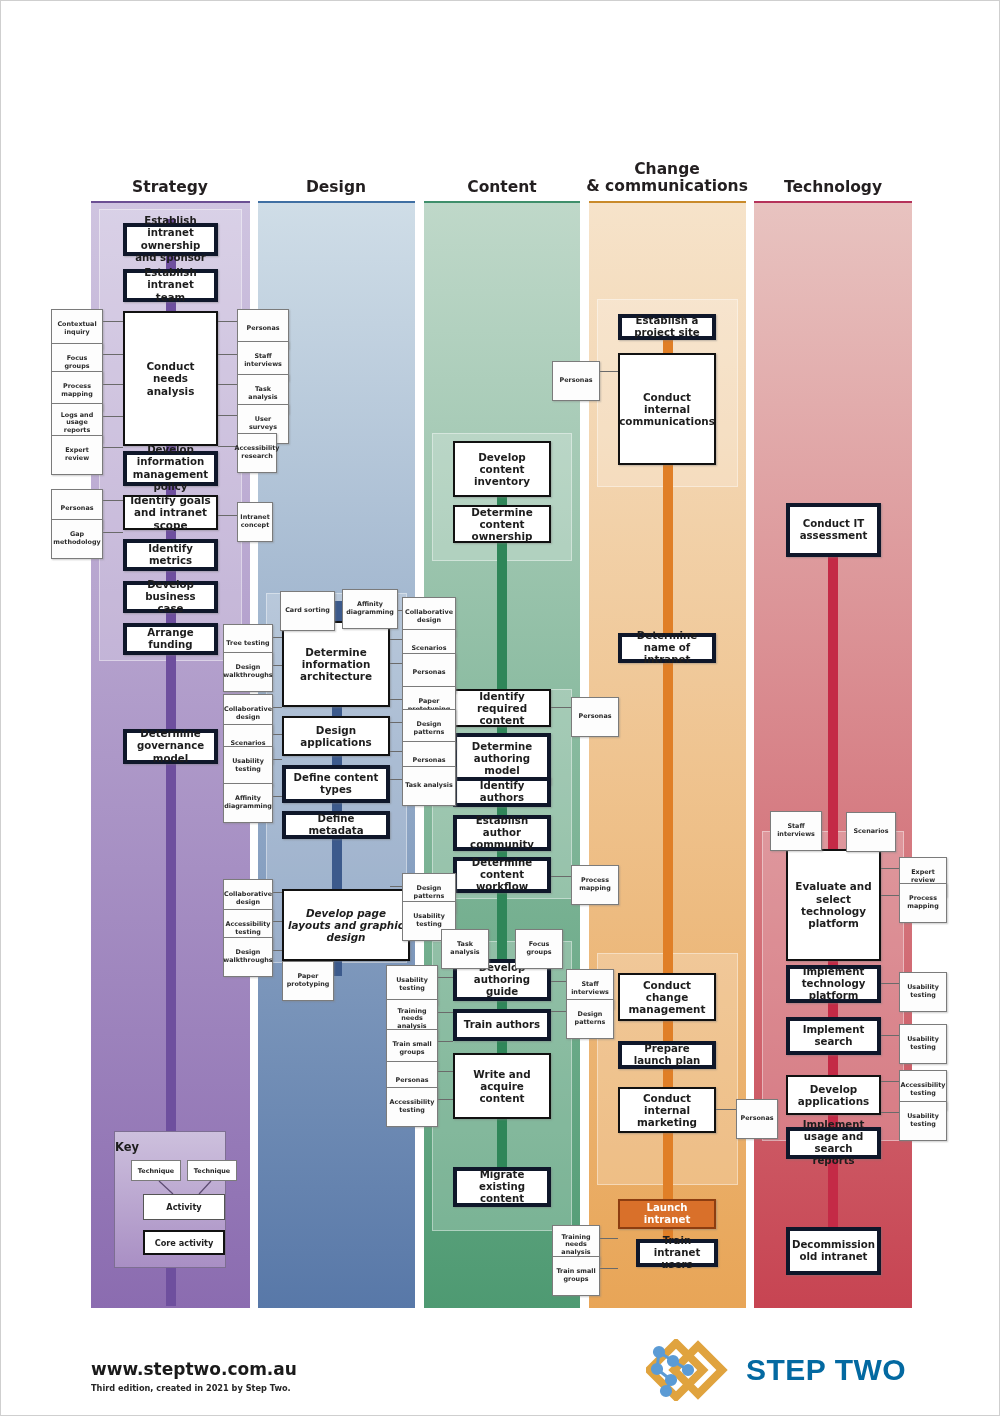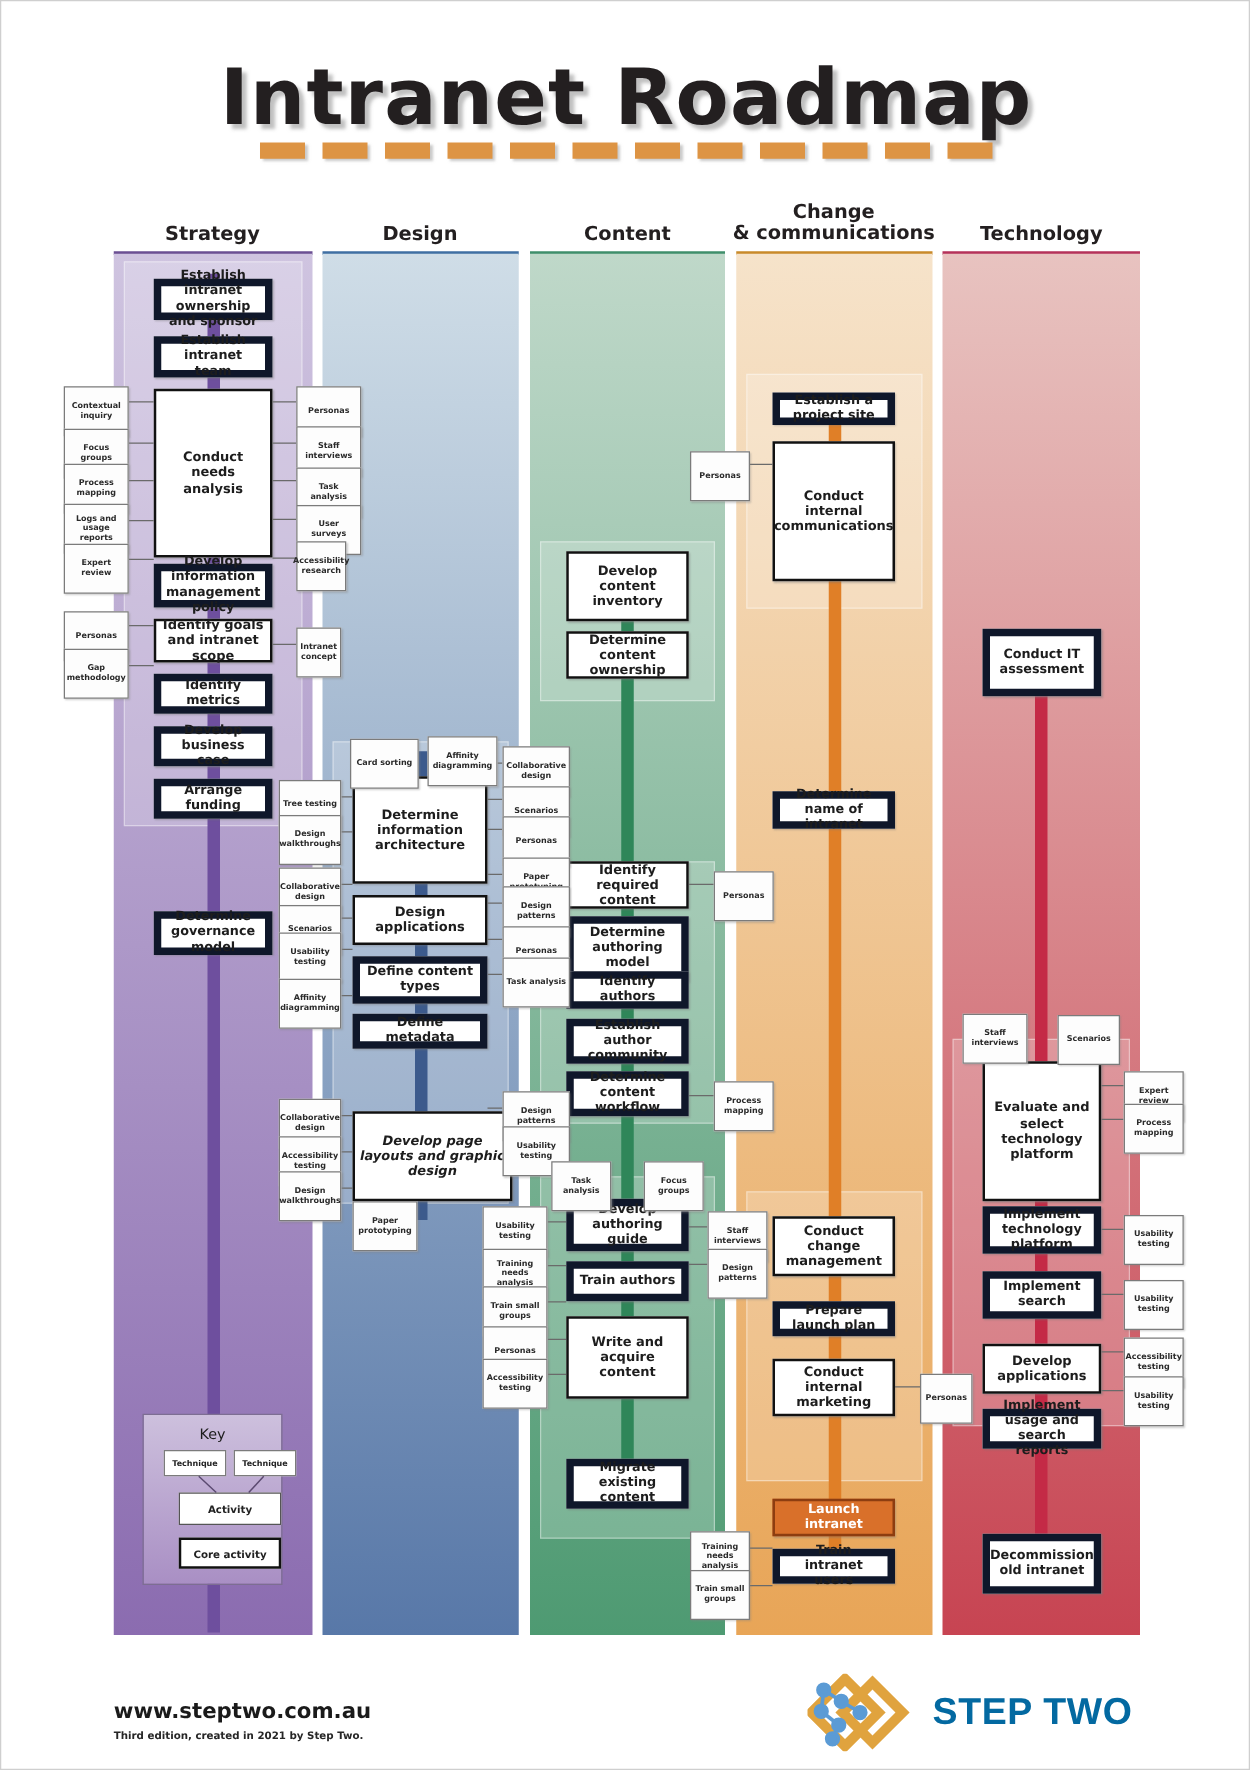--- a/index.html
+++ b/index.html
@@ -47,21 +47,21 @@
 
   
   .col-body { position: absolute; }
   .col-inner-band { position: absolute; }
   .spine { position: absolute; }
 
   
   .act {
     position: absolute;
     background: #ffffff;
-    border: 6px solid #0f172a;
+    border: 4px solid #0f172a;
     display: flex; align-items: center; justify-content: center;
     text-align: center;
     font-family: "DejaVu Sans", sans-serif;
     font-weight: 700;
     font-size: 10.2px;
     line-height: 1.18;
     color: #1d1d1d;
     padding: 2px 4px;
     box-shadow: 1px 1px 1.5px rgba(120,120,120,0.45);
     z-index: 6;
@@ -89,22 +89,22 @@
   .conn { position: absolute; background: #6a6a6a; z-index: 3; height: 1px; transform-origin: 0 0; }
 
   
   #key-box {
     position: absolute;
     border: 1px solid #7d6e92;
     background: linear-gradient(180deg, #cdc0dd 0%, #a98fc4 100%);
     z-index: 9;
   }
   #key-title {
-    position: absolute; width: 100%; text-align: center; top: 8px;
-    font-family: "DejaVu Sans", sans-serif; font-weight: 400; font-size: 11.5px; color: #1d1d1d;
+    position: absolute; width: 100%; text-align: left; top: 8px;
+    font-family: "DejaVu Sans", sans-serif; font-weight: 700; font-size: 11.5px; color: #1d1d1d;
   }
   .key-item {
     position: absolute; background: #fff; border: 1px solid #555;
     display: flex; align-items: center; justify-content: center;
     font-family: "DejaVu Sans", sans-serif; font-weight: 700; color: #222;
     text-align: center;
   }
   .key-item.k-tech { font-size: 6.4px; border-color: #7b7b7b; }
   .key-item.k-act  { font-size: 8.2px; }
   .key-item.k-core { font-size: 8.2px; border: 2px solid #111; }
@@ -122,37 +122,20 @@
   #logo-text {
     font-family: Liberation Sans, sans-serif; font-weight: 700; font-size: 30px;
     letter-spacing: 0.5px; color: #0369a1; text-align: center;
   }
 </style>
 </head>
 <body>
 
 <div id="page">
 
-  <div id="title-block">
-    <div id="title-text">Intranet Roadmap</div>
-    <div id="title-dashes">
-        <div class="title-dash"></div>
-        <div class="title-dash"></div>
-        <div class="title-dash"></div>
-        <div class="title-dash"></div>
-        <div class="title-dash"></div>
-        <div class="title-dash"></div>
-        <div class="title-dash"></div>
-        <div class="title-dash"></div>
-        <div class="title-dash"></div>
-        <div class="title-dash"></div>
-        <div class="title-dash"></div>
-        <div class="title-dash"></div>
-      </div>
-  </div>
 
   <div id="columns-layer">
       <div class="col-head" style="left: 59px; top: 178px; width: 220px;">
         <div class="ch-label">Strategy</div>
         <div class="ch-rule" style="background: rgb(107, 79, 147); width: 159px; margin-left: 30.5px;"></div>
       </div>
       <div class="col-body" style="left: 90px; top: 202px; width: 159px; height: 1105px; background: linear-gradient(rgb(207, 196, 224) 0%, rgb(139, 108, 176) 100%);"></div>
       <div class="col-head" style="left: 225px; top: 178px; width: 220px;">
         <div class="ch-label">Design</div>
         <div class="ch-rule" style="background: rgb(63, 111, 163); width: 157px; margin-left: 31.5px;"></div>
@@ -259,21 +242,21 @@
       <div class="tech" style="left: 570px; top: 864px; width: 48px; height: 22px;">Process mapping</div>
       <div class="tech" style="left: 565px; top: 968px; width: 48px; height: 24px;">Staff interviews</div>
       <div class="tech" style="left: 565px; top: 998px; width: 48px; height: 24px;">Design patterns</div>
       <div class="act" style="left: 617px; top: 313px; width: 98px; height: 26px;">Establish a project site</div>
       <div class="act core" style="left: 617px; top: 352px; width: 98px; height: 112px;">Conduct internal communications</div>
       <div class="act" style="left: 617px; top: 632px; width: 98px; height: 30px;">Determine name of intranet</div>
       <div class="act core" style="left: 617px; top: 972px; width: 98px; height: 48px;">Conduct change management</div>
       <div class="act" style="left: 617px; top: 1040px; width: 98px; height: 28px;">Prepare launch plan</div>
       <div class="act core" style="left: 617px; top: 1086px; width: 98px; height: 46px;">Conduct internal marketing</div>
       <div class="act launch" style="left: 617px; top: 1198px; width: 98px; height: 30px;">Launch intranet</div>
-      <div class="act" style="left: 617px; top: 1238px; width: 98px; height: 28px;">Train intranet users</div>
+      <div class="act" style="left: 635px; top: 1238px; width: 82px; height: 28px;">Train intranet users</div>
       <div class="tech" style="left: 551px; top: 360px; width: 48px; height: 20px;">Personas</div>
       <div class="tech" style="left: 551px; top: 1224px; width: 48px; height: 26px;">Training needs analysis</div>
       <div class="tech" style="left: 551px; top: 1255px; width: 48px; height: 24px;">Train small groups</div>
       <div class="tech" style="left: 735px; top: 1098px; width: 42px; height: 20px;">Personas</div>
       <div class="act" style="left: 785px; top: 502px; width: 95px; height: 54px;">Conduct IT assessment</div>
       <div class="act core" style="left: 785px; top: 848px; width: 95px; height: 112px;">Evaluate and select technology platform</div>
       <div class="act" style="left: 785px; top: 964px; width: 95px; height: 38px;">Implement technology platform</div>
       <div class="act" style="left: 785px; top: 1016px; width: 95px; height: 38px;">Implement search</div>
       <div class="act core" style="left: 785px; top: 1074px; width: 95px; height: 40px;">Develop applications</div>
       <div class="act" style="left: 785px; top: 1126px; width: 95px; height: 32px;">Implement usage and search reports</div>

